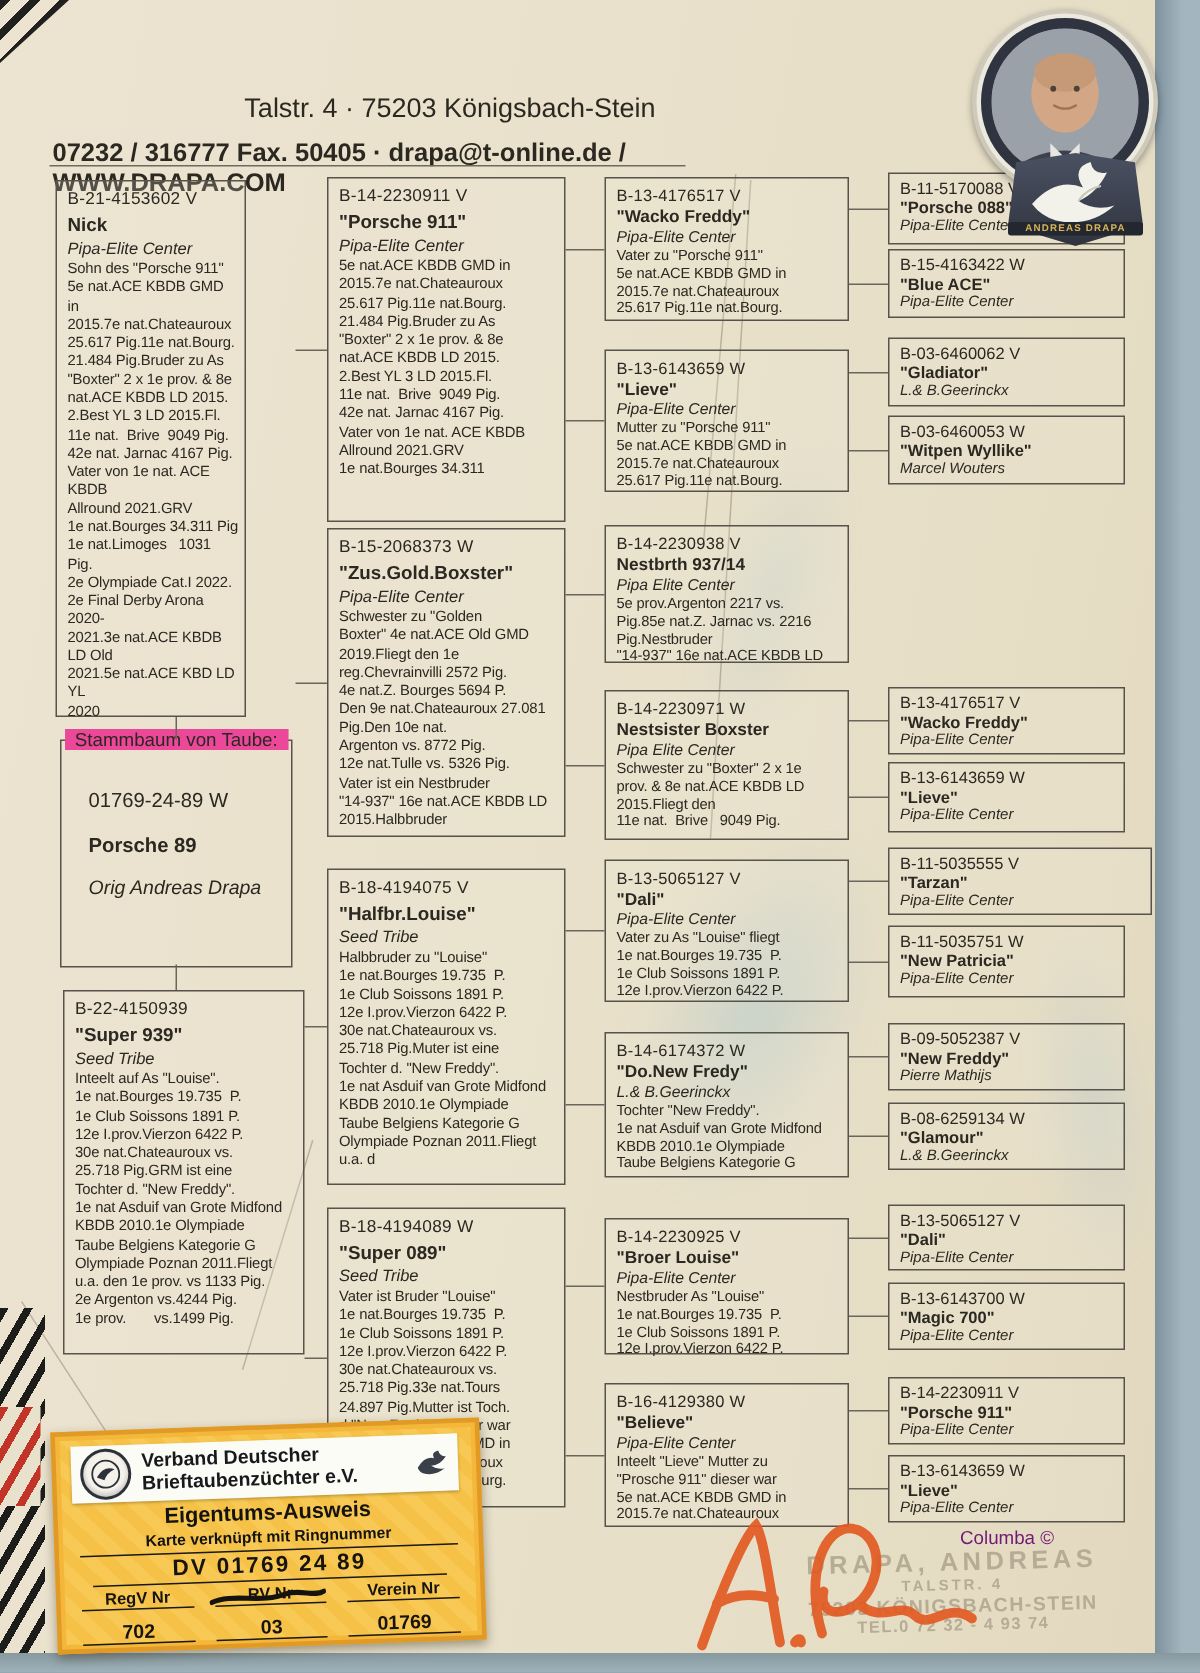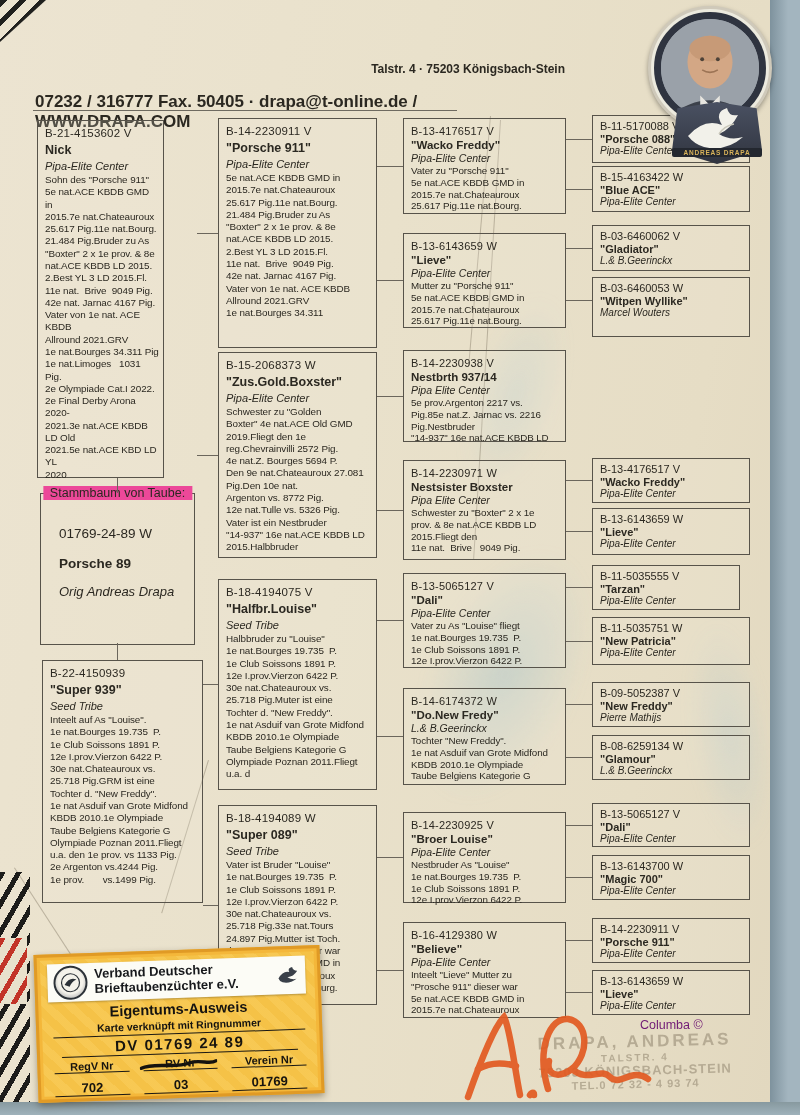--- a/index.html
+++ b/index.html
@@ -17,22 +17,22 @@
          clip-path:polygon(0 0,100% 0,0 100%);}
   .stripes-bl{position:absolute;left:0;top:872px;width:30px;height:230px;
          background:repeating-linear-gradient(120deg,#1c1c1a 0 5px,transparent 5px 14px);}
   .stripes-red{position:absolute;left:0;top:938px;width:27px;height:66px;
          background:repeating-linear-gradient(120deg,#c23428 0 5px,#e8e1cc 5px 14px);}
   .streak{position:absolute;border-radius:50%;filter:blur(7px);}
   .crease{position:absolute;width:1px;background:rgba(110,100,82,.38);transform-origin:top left;}
 
   .h1{position:absolute;left:35px;top:28px;width:530px;text-align:center;
       font-size:20px;font-weight:bold;letter-spacing:.5px;}
-  .h2{position:absolute;left:35px;top:62px;width:530px;text-align:right;
-      font-size:12px;font-weight:bold;}
+  .h2{position:absolute;left:35px;top:62px;width:530px;text-align:center;
+      font-size:18px;font-weight:normal;}
   .h3{position:absolute;left:35px;top:92px;width:530px;font-size:17px;font-weight:bold;}
   .hrule{position:absolute;left:33px;top:110px;width:424px;height:1px;background:#6e6a60;}
 
   .pbox{position:absolute;border:1px solid #57534a;padding:6px 4px 2px 7px;
         box-sizing:border-box;background:rgba(242,236,221,.20);}
   .pbox .id{font-size:11.5px;margin-bottom:4px;letter-spacing:.2px;}
   .pbox .nm{font-size:12.5px;font-weight:bold;margin-bottom:3px;}
   .pbox .br{font-size:11px;font-style:italic;margin-bottom:2px;}
   .pbox .bd{font-size:9.9px;line-height:1.24;white-space:pre-wrap;letter-spacing:-.1px;}
   .col3 .id{font-size:11px;margin-bottom:2px;}
@@ -326,36 +326,36 @@
   <div class="sbox" style="left:592px;top:166px;width:158px;height:46px;">
     <div class="id">B-15-4163422 W</div>
     <div class="nm">"Blue ACE"</div>
     <div class="br">Pipa-Elite Center</div>
   </div>
   <div class="sbox" style="left:592px;top:225px;width:158px;height:46px;">
     <div class="id">B-03-6460062 V</div>
     <div class="nm">"Gladiator"</div>
     <div class="br">L.&amp; B.Geerinckx</div>
   </div>
-  <div class="sbox" style="left:592px;top:277px;width:158px;height:60px;">
+  <div class="sbox" style="left:592px;top:277px;width:158px;height:46px;">
     <div class="id">B-03-6460053 W</div>
     <div class="nm">"Witpen Wyllike"</div>
     <div class="br">Marcel Wouters</div>
   </div>
   <div class="sbox" style="left:592px;top:458px;width:158px;height:45px;">
     <div class="id">B-13-4176517 V</div>
     <div class="nm">"Wacko Freddy"</div>
     <div class="br">Pipa-Elite Center</div>
   </div>
   <div class="sbox" style="left:592px;top:508px;width:158px;height:47px;">
     <div class="id">B-13-6143659 W</div>
     <div class="nm">"Lieve"</div>
     <div class="br">Pipa-Elite Center</div>
   </div>
-  <div class="sbox" style="left:592px;top:565px;width:148px;height:45px;">
+  <div class="sbox" style="left:592px;top:565px;width:176px;height:45px;">
     <div class="id">B-11-5035555 V</div>
     <div class="nm">"Tarzan"</div>
     <div class="br">Pipa-Elite Center</div>
   </div>
   <div class="sbox" style="left:592px;top:617px;width:158px;height:48px;">
     <div class="id">B-11-5035751 W</div>
     <div class="nm">"New Patricia"</div>
     <div class="br">Pipa-Elite Center</div>
   </div>
   <div class="sbox" style="left:592px;top:682px;width:158px;height:45px;">

